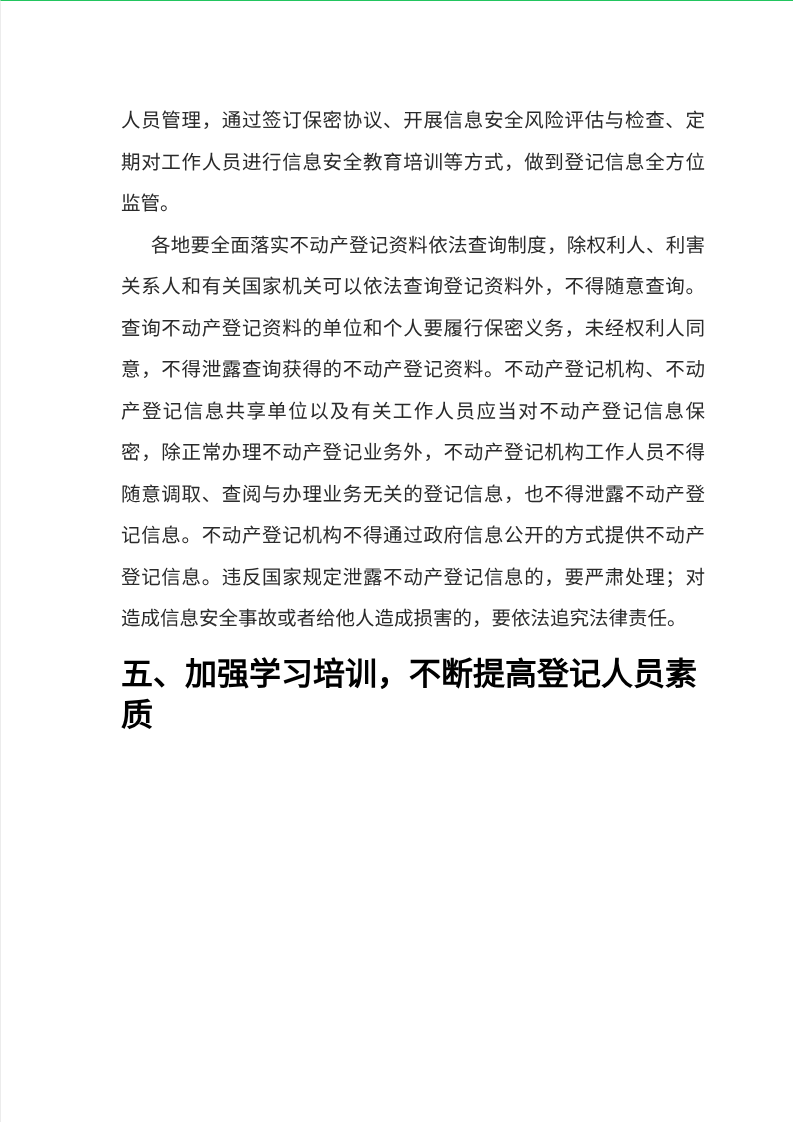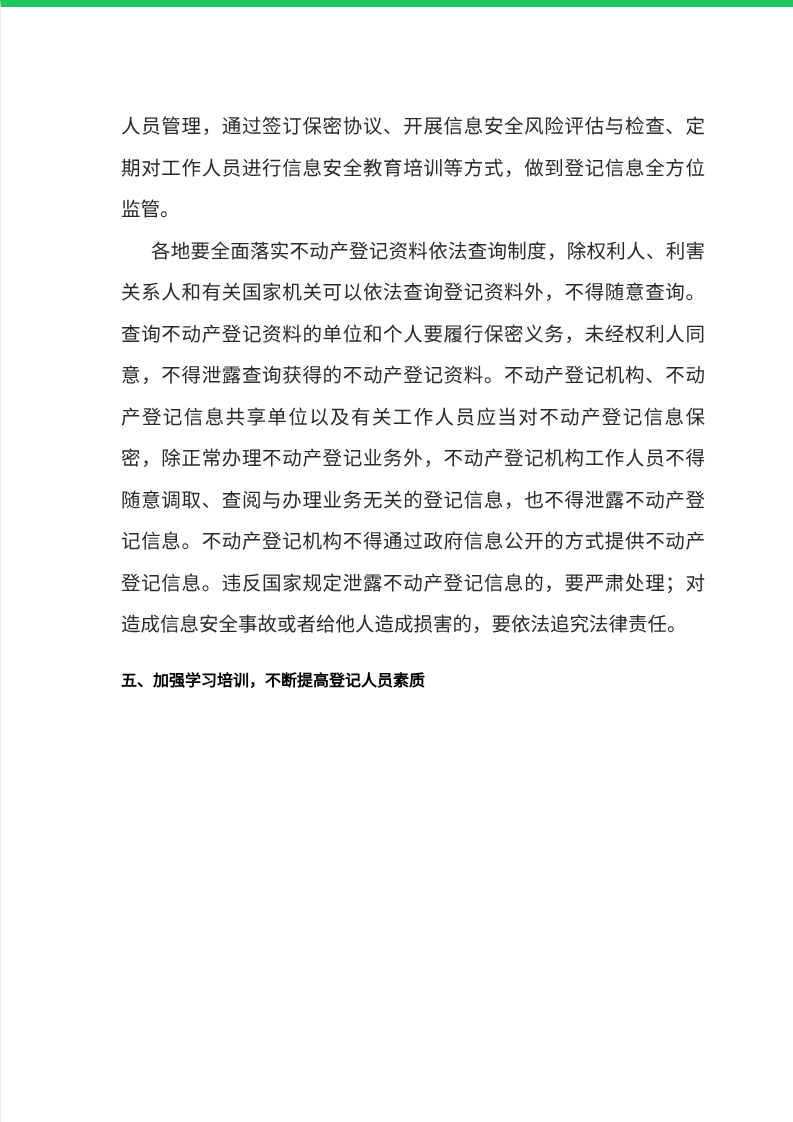--- a/index.html
+++ b/index.html
@@ -10,38 +10,38 @@
   .page {
     position: relative;
     width: 793px;
     height: 1122px;
     margin: 0;
     background: #ffffff;
     box-sizing: border-box;
     padding: 99px 88px 0 120px;
     overflow: hidden;
     border-left: 1px solid #ececec;
-    border-top: 7px solid #22c55e;
+    border-top: 1px solid #22c55e;
   }
   .body-para {
     margin: 0;
     font-family: "DejaVu Serif", "Liberation Serif", serif;
     font-size: 19.5px;
     line-height: 41.5px;
     color: #2a2a2a;
     text-align: justify;
     letter-spacing: 0;
   }
   .body-para.indent {
     text-indent: 30px;
   }
   .section-heading {
     margin: 14px 0 22px 0;
     font-family: "DejaVu Sans", "Liberation Sans", sans-serif;
-    font-size: 16px;
+    font-size: 32px;
     font-weight: bold;
     line-height: 41.5px;
     color: #000000;
     letter-spacing: 0;
   }
 </style>
 </head>
 <body>
 
 <div class="page">

